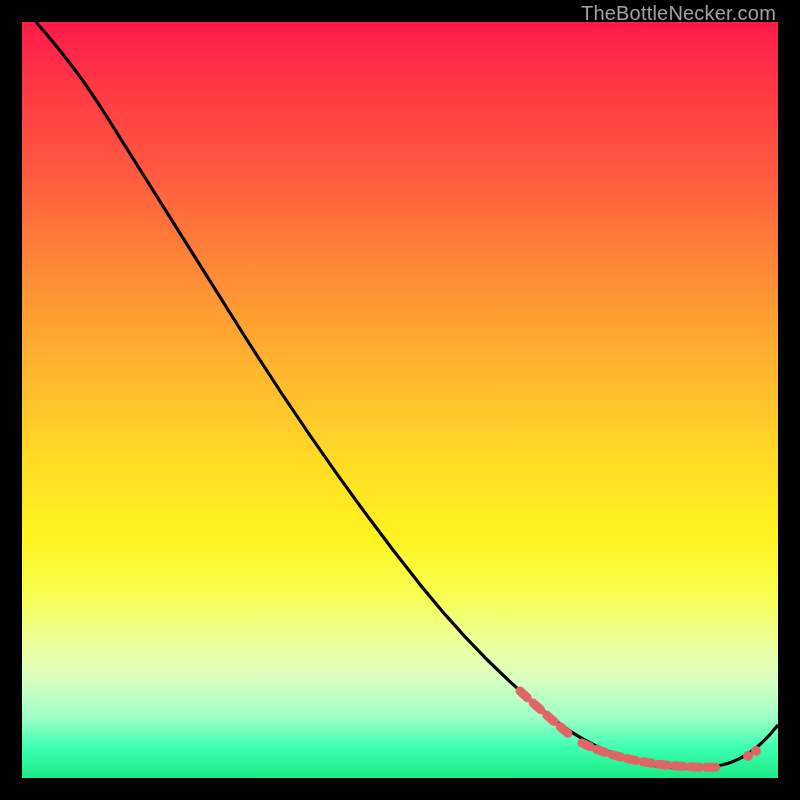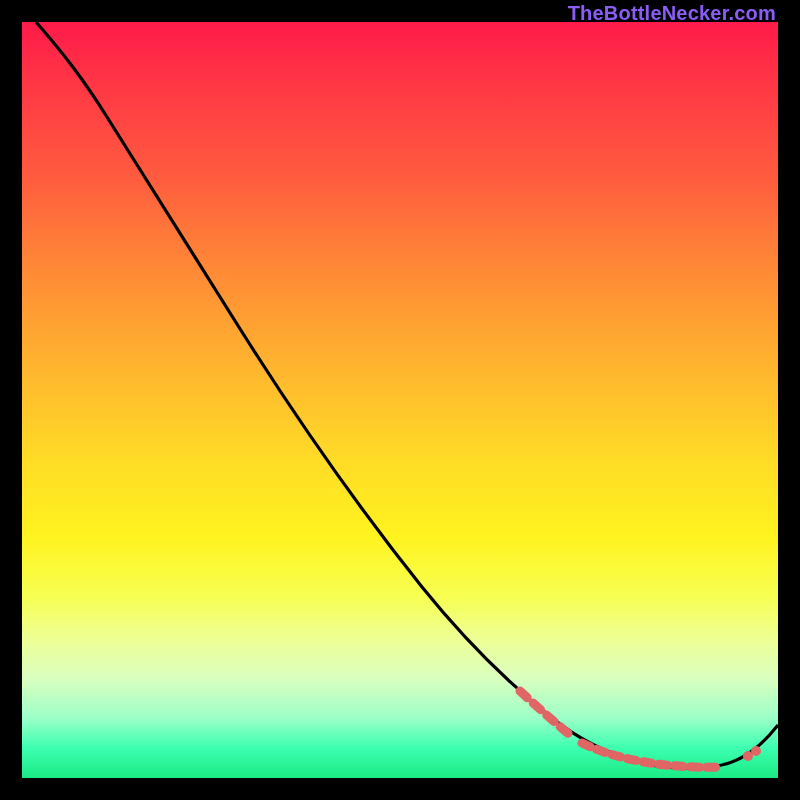--- a/index.html
+++ b/index.html
@@ -44,24 +44,24 @@
     position: absolute;
     left: 0;
     top: 0;
     width: 756px;
     height: 756px;
   }
   .watermark {
     position: absolute;
     top: 2px;
     right: 24px;
-    color: #8b5cf6;
+    color: #a3a3a3;
     font-size: 20px;
     letter-spacing: 0.2px;
-    font-weight: 700;
+    font-weight: 400;
     user-select: none;
   }
 </style>
 </head>
 <body>
 
 <div class="frame">
   <div class="plot">
     <svg class="overlay" viewBox="0 0 756 756">
 

